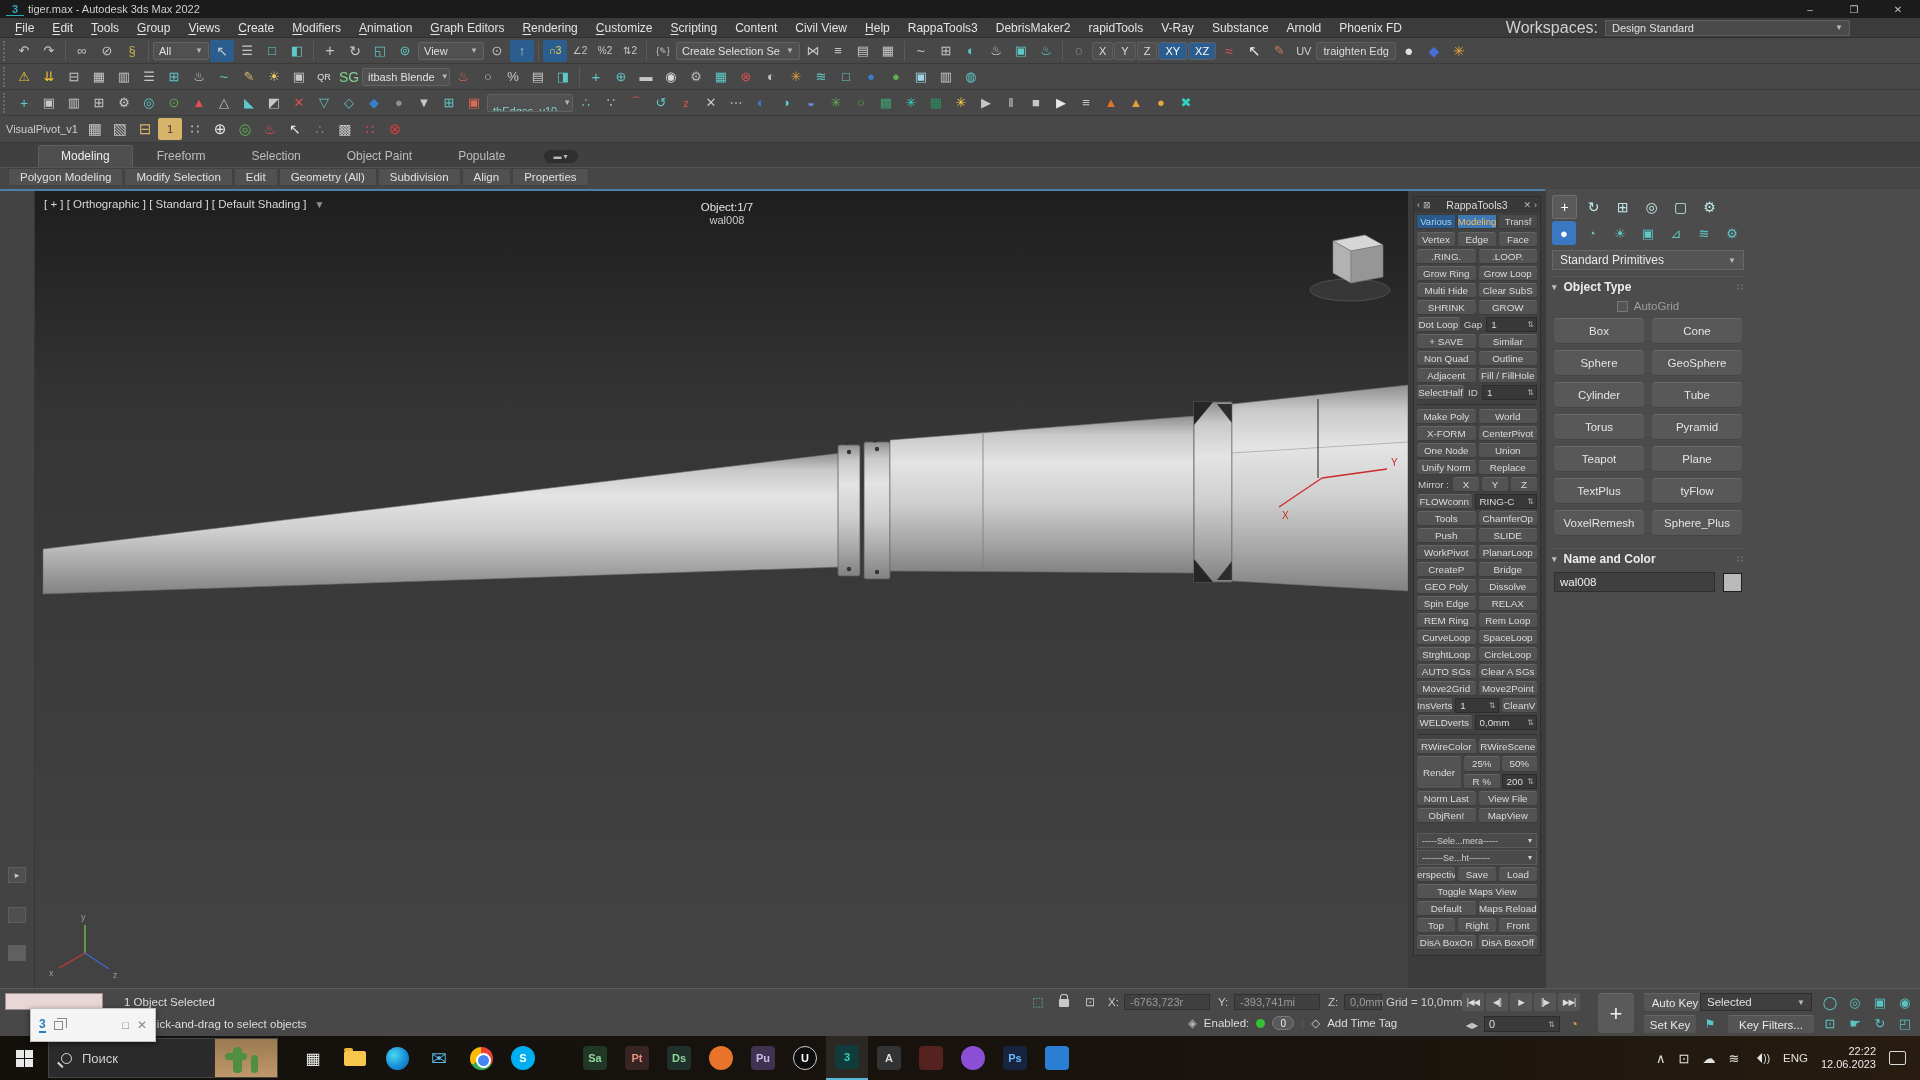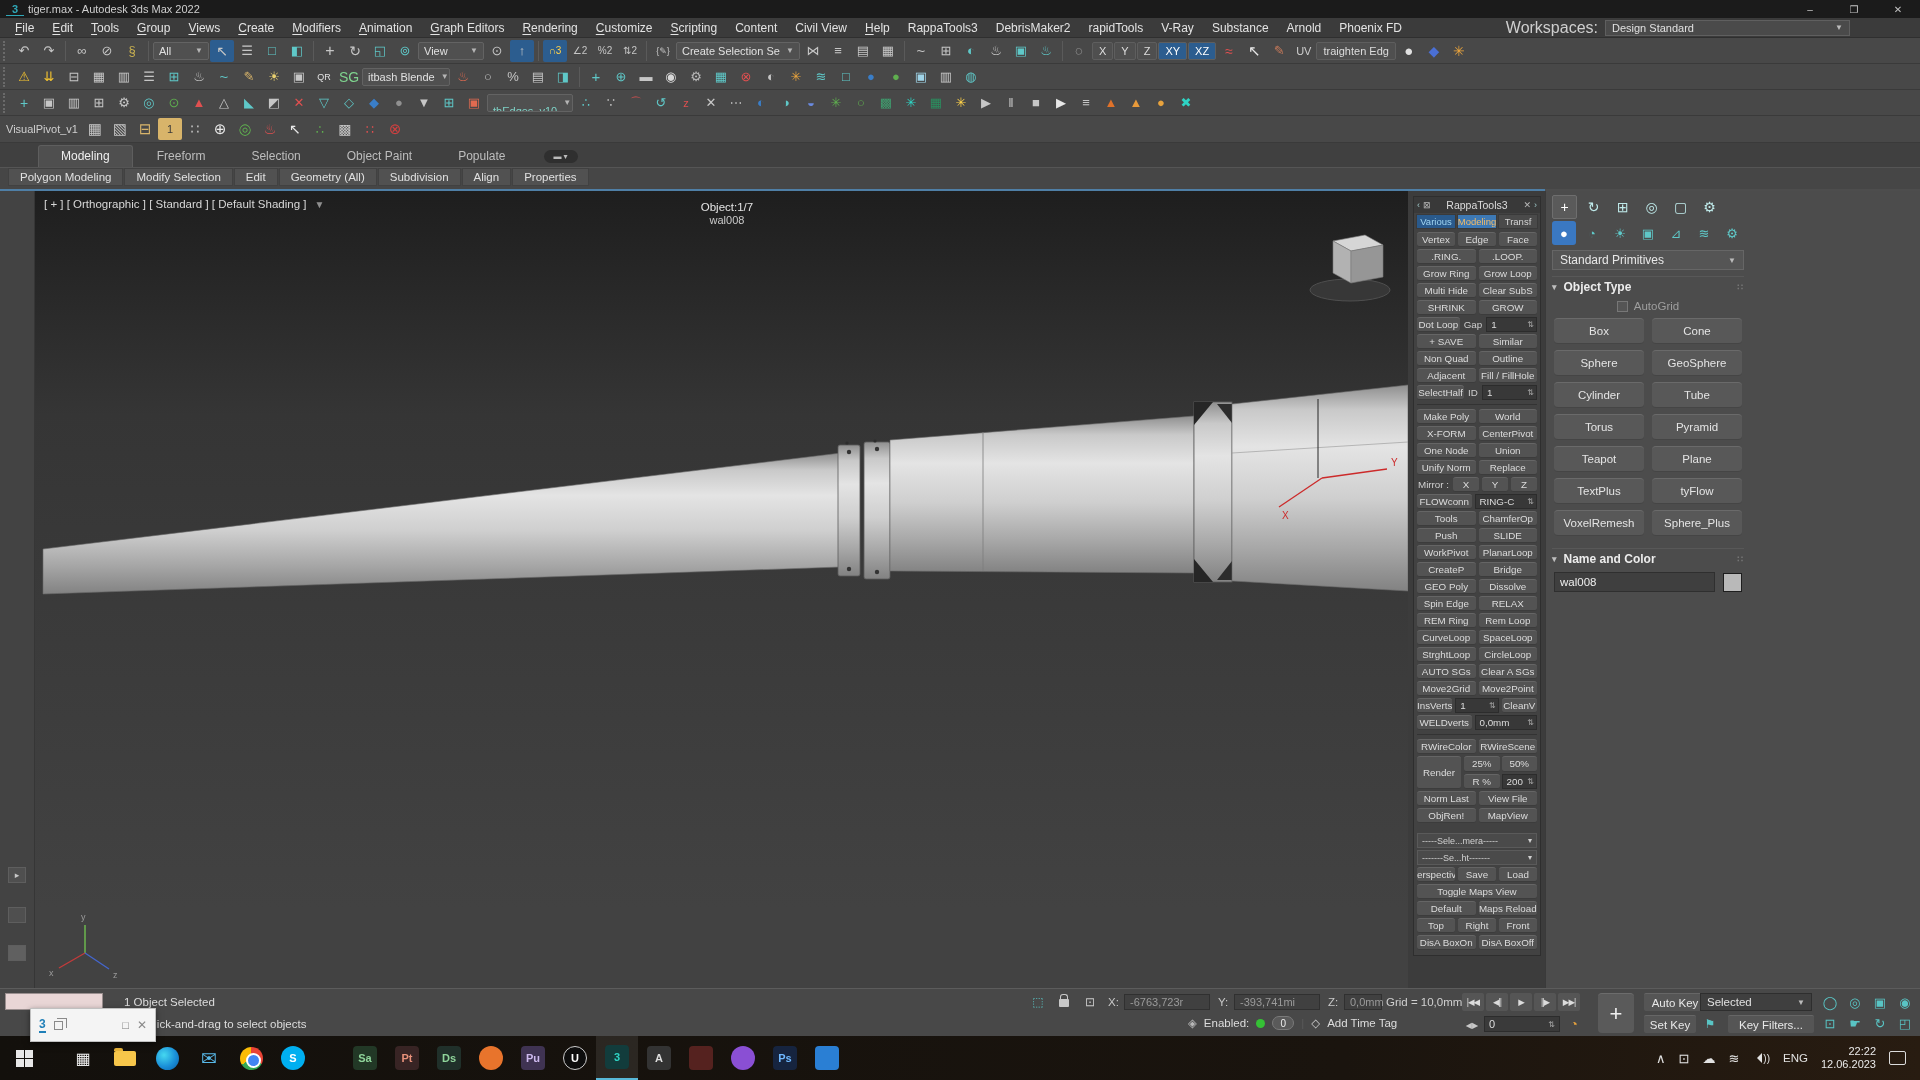--- a/index.html
+++ b/index.html
@@ -1069,20 +1069,29 @@
 
 <div id="taskbar">
   <div id="start-btn">
     <div id="win-logo">
         <div></div>
         <div></div>
         <div></div>
         <div></div>
       </div>
   </div>
+  <div id="search-box">
+    <span class="mag"></span>
+    <span class="txt">Поиск</span>
+    <div id="cactus">
+      <div style="left:18px;top:8px;width:9px;height:26px;"></div>
+      <div style="left:10px;top:14px;width:22px;height:7px;"></div>
+      <div style="left:36px;top:16px;width:7px;height:18px;"></div>
+    </div>
+  </div>
   <div id="tb-icons" style="display:flex;align-items:center;">
       <div class="tb-cell" style="width: 14px;"></div>
       <div class="tb-cell">
         <span style="color: rgb(232, 232, 232); font-size: 16px;">▦</span>
       </div>
       <div class="tb-cell">
         <div class="folder"></div>
       </div>
       <div class="tb-cell">
         <div class="edgeball"></div>

